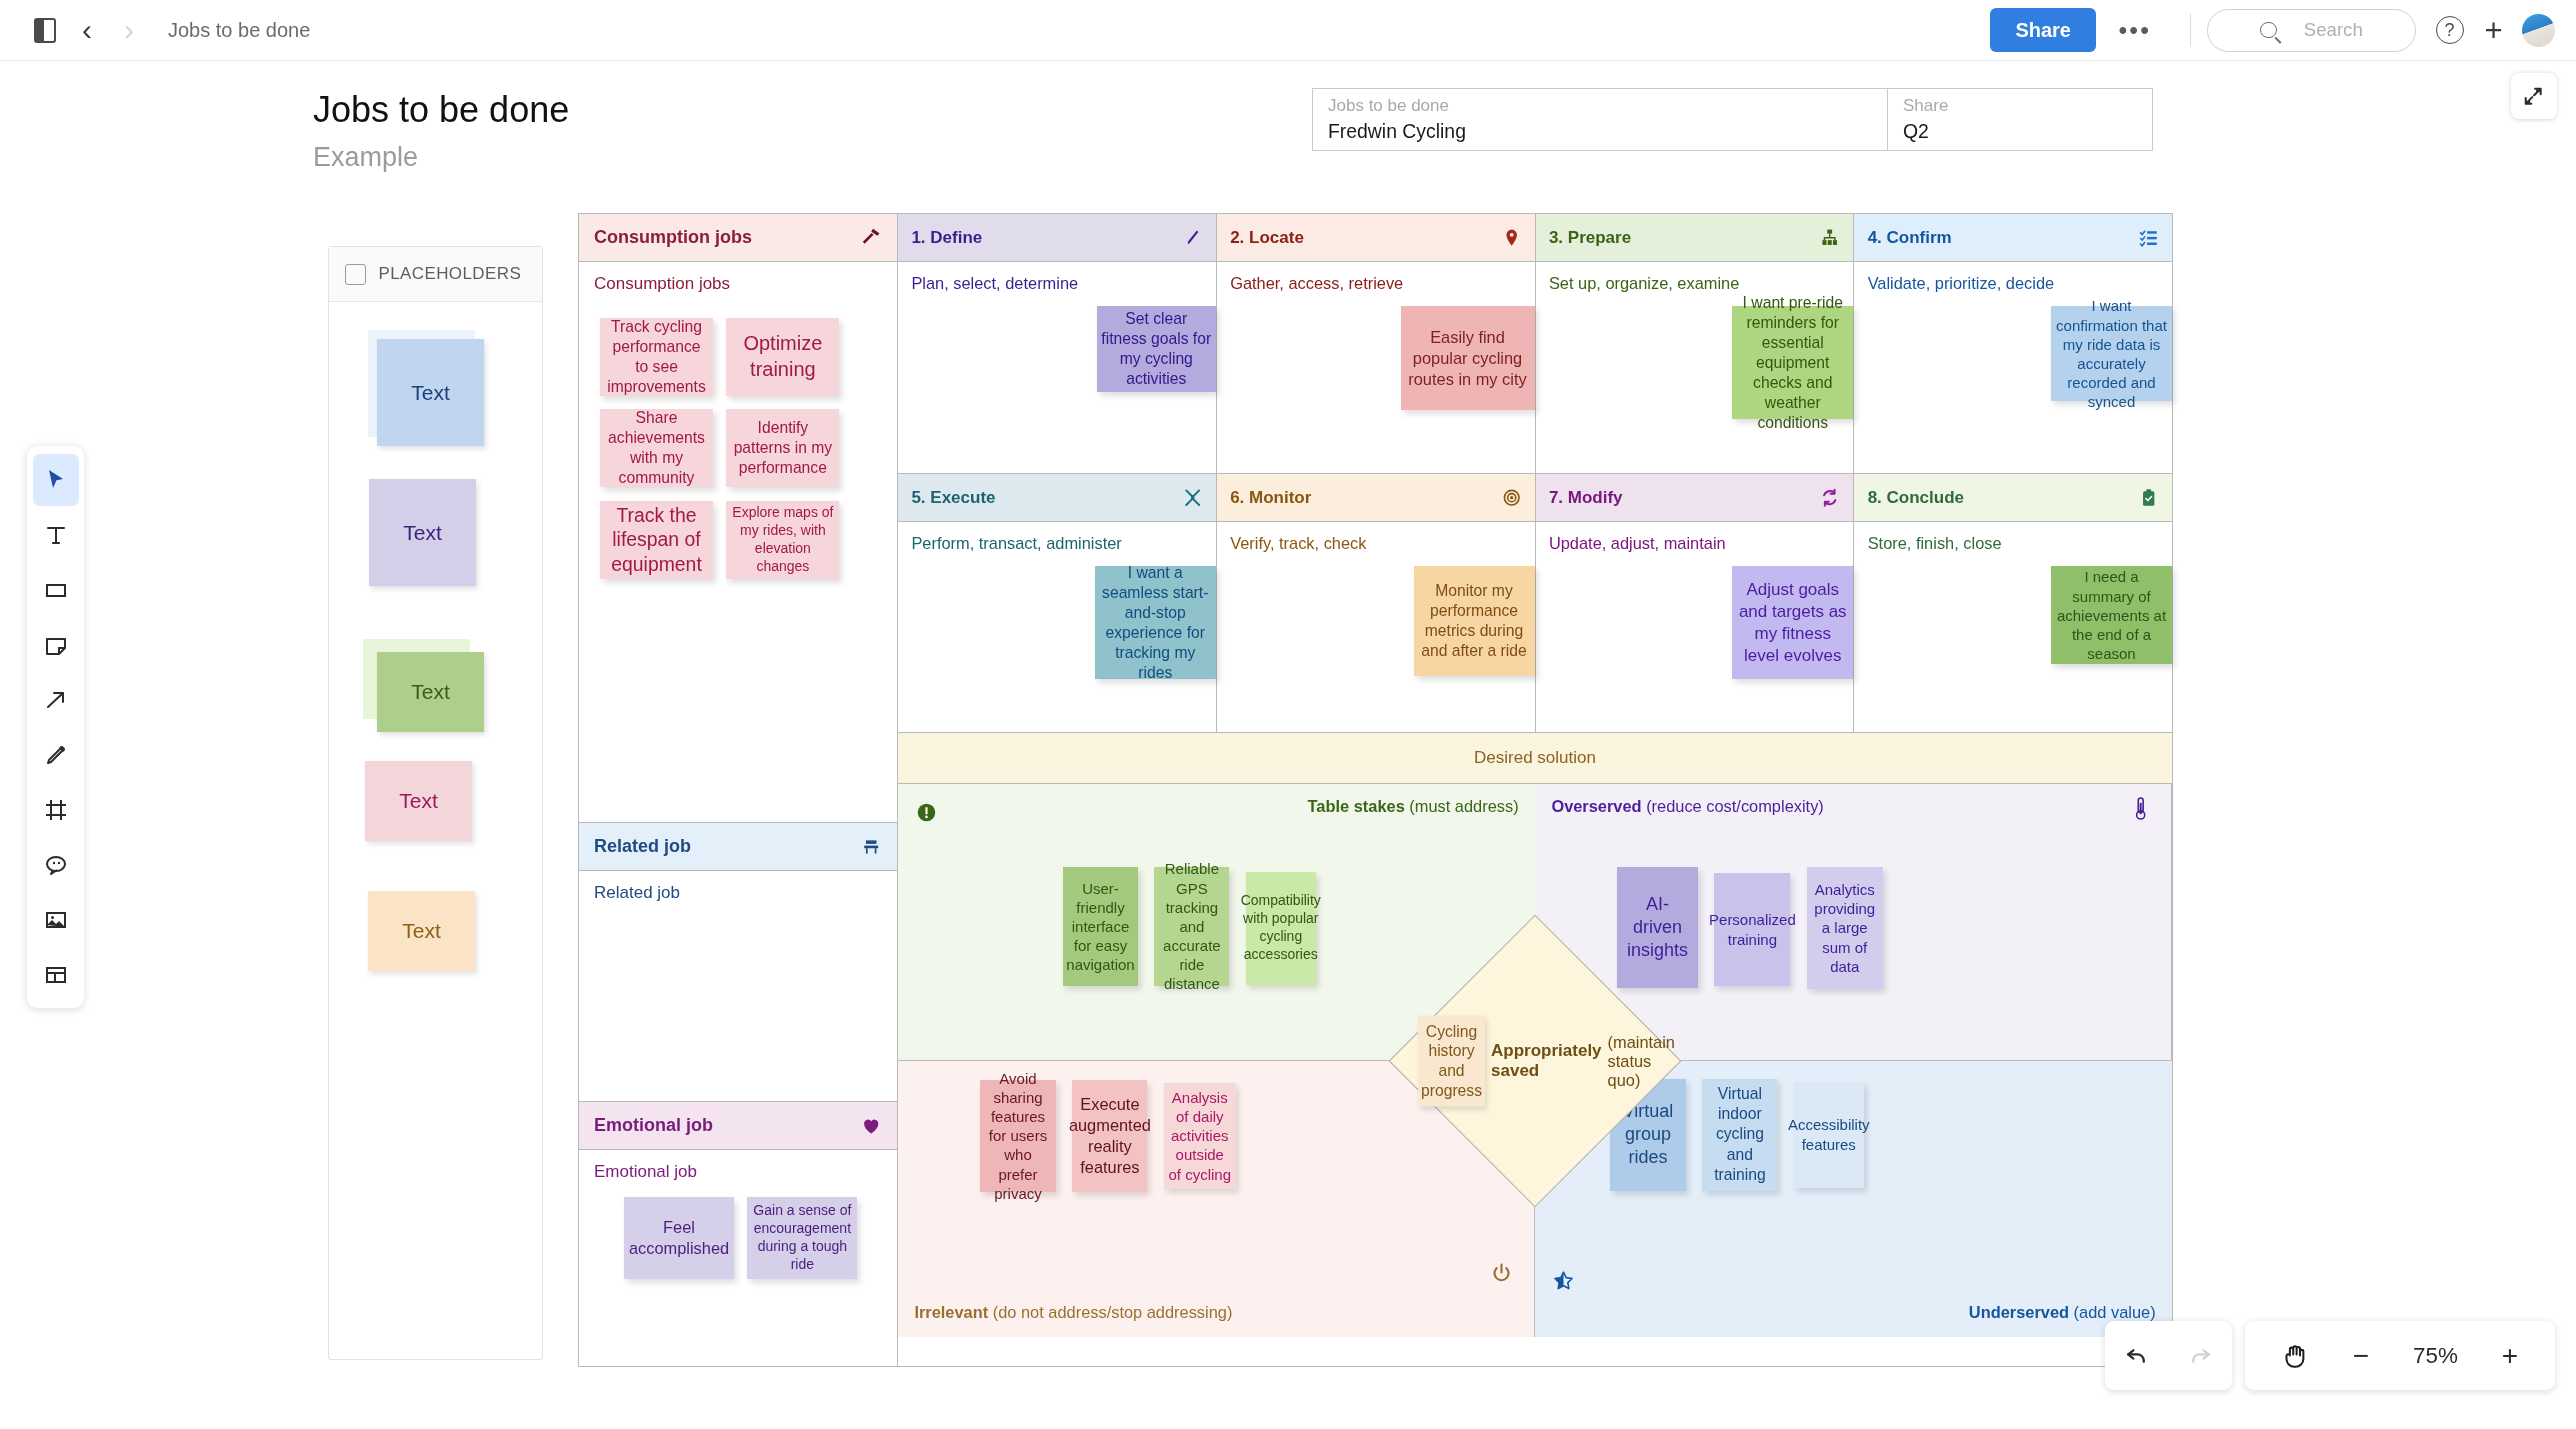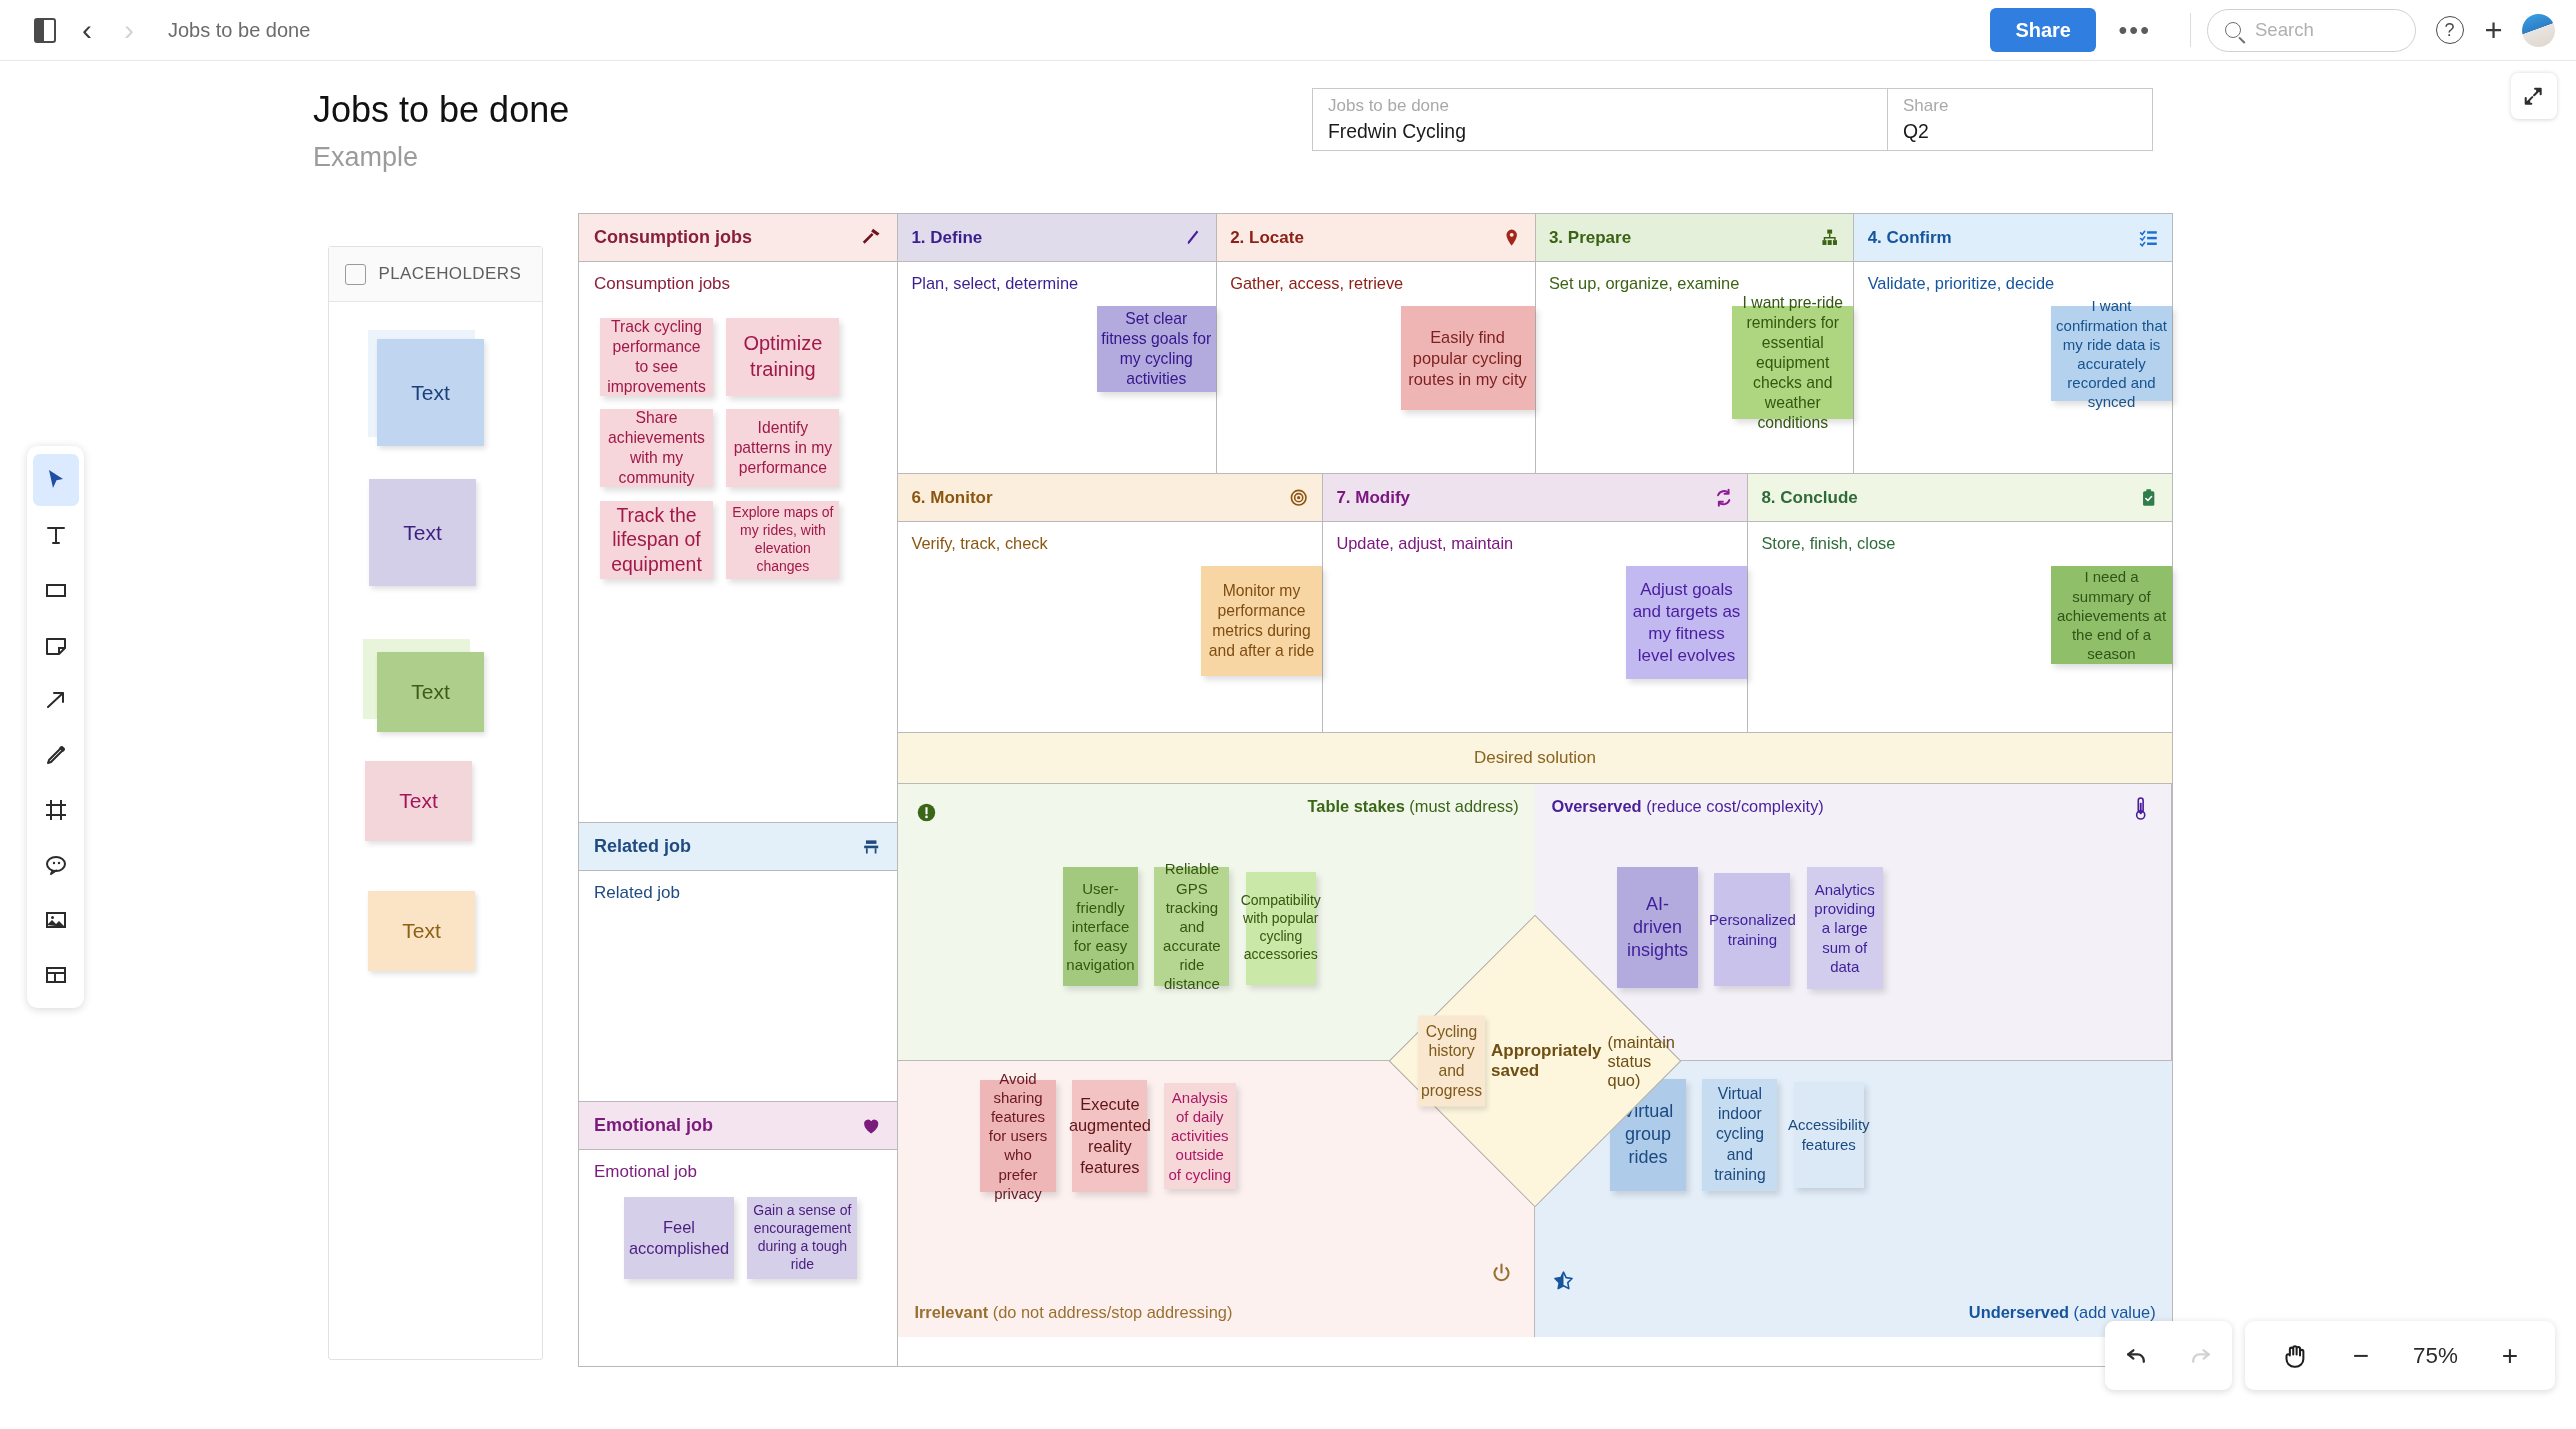--- a/index.html
+++ b/index.html
@@ -25,21 +25,21 @@
 
   .tb-right { margin-left: auto; display: flex; align-items: center; gap: 0; padding-right: 21px; }
   .share-btn {
     background: #2f7ee0; color: #ffffff; font-size: 20px; font-weight: 600;
     padding: 10.4px 25px; border-radius: 6px; cursor: pointer;
   }
   .dots { font-size: 25px; color: #5b5b5b; letter-spacing: 2.2px; padding: 0 22.4px; cursor: pointer; line-height: 1; }
   .vsep { width: 0.7px; height: 34px; background: #dcdcdc; margin: 0 16.4px; }
   .search-box {
     width: 209px; height: 43px; border: 1.1px solid #d0d0d0; border-radius: 21.6px;
-    display: flex; align-items: center; padding: 0 16.4px; gap: 14px; cursor: text;
+    display: flex; align-items: center; padding: 0 16.4px; gap: 27px; cursor: text; justify-content: center;
   }
   .search-box .sq { width: 16.4px; height: 16.4px; border: 1.9px solid #6d6d6d; border-radius: 50%; position: relative; flex: none; }
   .search-box .sq::after { content:""; position:absolute; right:-6px; bottom:-3.7px; width:7.5px; height:1.9px; background:#6d6d6d; transform: rotate(45deg); }
   .search-ph { font-size: 18.6px; color: #b0b0b0; }
   .circ-q { width: 28px; height: 28px; border: 1.9px solid #4a4a4a; border-radius: 50%; display:flex; align-items:center; justify-content:center; font-size: 18px; color:#4a4a4a; margin-left: 19.4px; cursor:pointer;}
   .plus-ic { font-size: 31px; color: #3a3a3a; font-weight: 300; margin-left: 21px; cursor: pointer; line-height: 1; }
   .avatar { width: 33px; height: 33px; border-radius: 50%; margin-left: 19.4px;
     background: linear-gradient(160deg,#39a5e8 0%,#2f7ec6 45%,#e8e4e0 46%,#dfd6cd 100%); cursor: pointer; }
 
   
@@ -418,20 +418,35 @@
         <div class="proc-note-wrap">
           <div class="note" style="width:121px;height:95px;background:#b4d2ee;color:#17538f;font-size:15px">
               <span>I want confirmation that my ride data is accurately recorded and synced</span>
             </div>
         </div>
       </div>
     </div>
 
     <div class="proc-row" style="border-top:0.7px solid #b9b9b9">
 
+      <div class="proc-cell">
+        <div class="proc-head" style="background:#dde9ef">
+          <span class="proc-title" style="color:#1a6470">5. Execute</span>
+          <svg width="19.4" height="19.4" viewBox="0 0 24 24">
+              <path d="M4 3l9 9M20 3l-9 9M4 21l7-7M20 21l-7-7" stroke="#17707e" stroke-width="2.4" fill="none" stroke-linecap="round"></path>
+              <circle cx="12" cy="12" r="2" fill="#17707e"></circle>
+            </svg>
+        </div>
+        <div class="proc-sub" style="color:#1a6470">Perform, transact, administer</div>
+        <div class="proc-note-wrap">
+          <div class="note" style="width:121px;height:113px;background:#8fc2ca;color:#124d80;font-size:15.7px">
+              <span>I want a seamless start-and-stop experience for tracking my rides</span>
+            </div>
+        </div>
+      </div>
 
       <div class="proc-cell">
         <div class="proc-head" style="background:#fceedd">
           <span class="proc-title" style="color:#8b5610">6. Monitor</span>
           <svg width="19.4" height="19.4" viewBox="0 0 24 24">
               <circle cx="12" cy="12" r="9" stroke="#8b5610" stroke-width="2" fill="none"></circle>
               <circle cx="12" cy="12" r="5" stroke="#8b5610" stroke-width="2" fill="none"></circle>
               <circle cx="12" cy="12" r="2" fill="#8b5610"></circle>
             </svg>
         </div>

